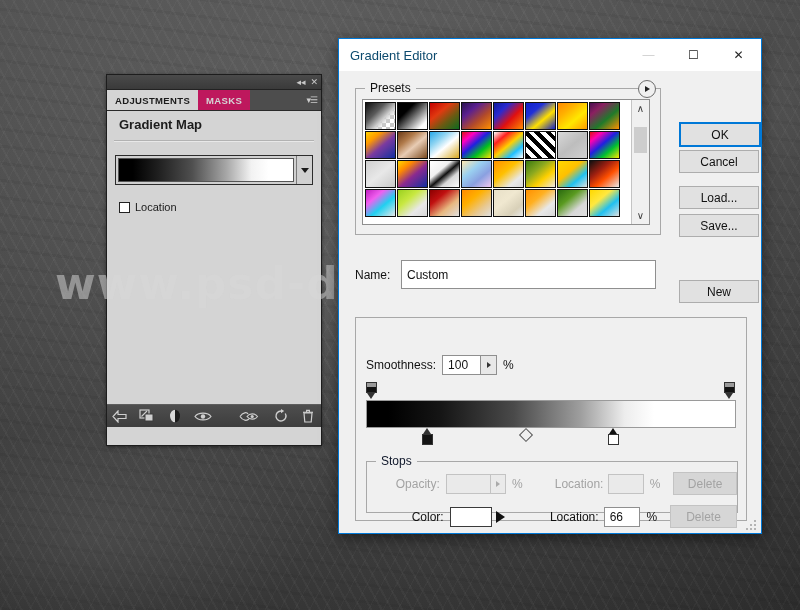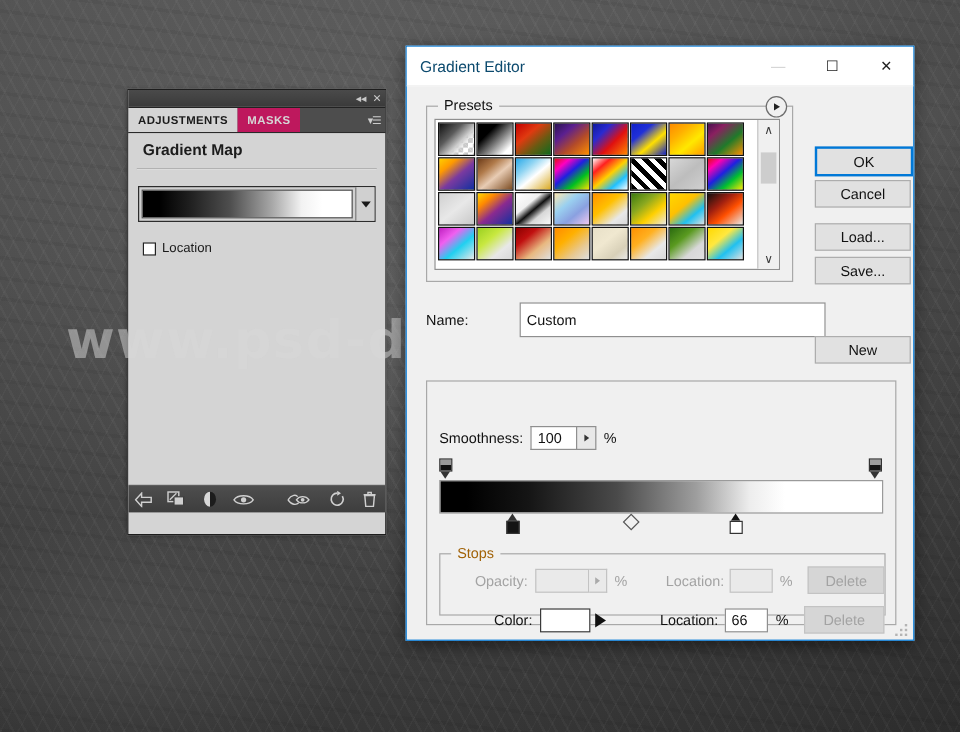--- a/index.html
+++ b/index.html
@@ -148,21 +148,21 @@
   .sw { width: 31px; height: 28px; border: 1px solid #111; box-sizing: border-box; }
   #preset-scroll {
     width: 17px; margin-left: auto; background: #f0f0f0;
     border-left: 1px solid #c4c4c4;
     display: flex; flex-direction: column; align-items: center;
   }
   .sc-btn { width: 17px; height: 17px; display:flex; align-items:center; justify-content:center; font-size:10px; color:#3c3c3c; }
   #sc-thumb { width: 13px; height: 26px; background: #cdcdcd; margin-top: 10px; }
   #sc-spacer { flex: 1; }
 
-  #row-name { position: absolute; left: 16px; top: 180px; display: flex; align-items: center; gap: 32px; }
+  #row-name { position: absolute; left: 16px; top: 188px; display: flex; align-items: center; }
   #lbl-name { font-size: 12px; color: #111; width: 46px; }
   #inp-name {
     width: 255px; height: 29px; background: #fff; border: 1px solid #8f8f8f;
     font-size: 12px; color: #111; padding-left: 5px; box-sizing: border-box;
     display: flex; align-items: center;
   }
 
   .rbtn {
     position: absolute; width: 78px; height: 21px;
     border: 1px solid #adadad; background: #e1e1e1;
@@ -213,21 +213,21 @@
   .col-tip { width: 0; height: 0; margin-left: 1px;
              border-left: 4.5px solid transparent; border-right: 4.5px solid transparent; border-bottom: 6px solid #333; }
   .col-sq { width: 11px; height: 11px; border: 1px solid #333; box-sizing: border-box; }
   #midpoint {
     position: absolute; top: 48px; width: 8px; height: 8px;
     border: 1px solid #555; background: #f0f0f0; transform: rotate(45deg);
   }
 
   #grp-stops { position: absolute; left: 10px; top: 143px; width: 370px; height: 50px;
                border: 1px solid #a8a8a8; }
-  #lbl-stops { position: absolute; top: -8px; left: 9px; background: #f0f0f0; padding: 0 5px; font-size: 12px; color: #a16207; }
+  #lbl-stops { position: absolute; top: -8px; left: 9px; background: #f0f0f0; padding: 0 5px; font-size: 12px; color: #0f172a; }
   .st-row { position: absolute; display: flex; align-items: center; left: 0; width: 100%; }
   #st-row1 { top: 10px; }
   #st-row2 { top: 43px; }
   .st-lbl { font-size: 12px; text-align: right; }
   .dis-txt { color: #a3a3a3; }
   .en-txt  { color: #111; }
   .fld { height: 20px; border: 1px solid #8f8f8f; background: #fff; box-sizing: border-box;
          font-size: 12px; display: flex; align-items: center; padding-left: 5px; color:#111; }
   .fld.dis { background: #eaeaea; border-color: #c3c3c3; }
   .spin { width: 17px; height: 20px; border: 1px solid #8f8f8f; border-left: none;

